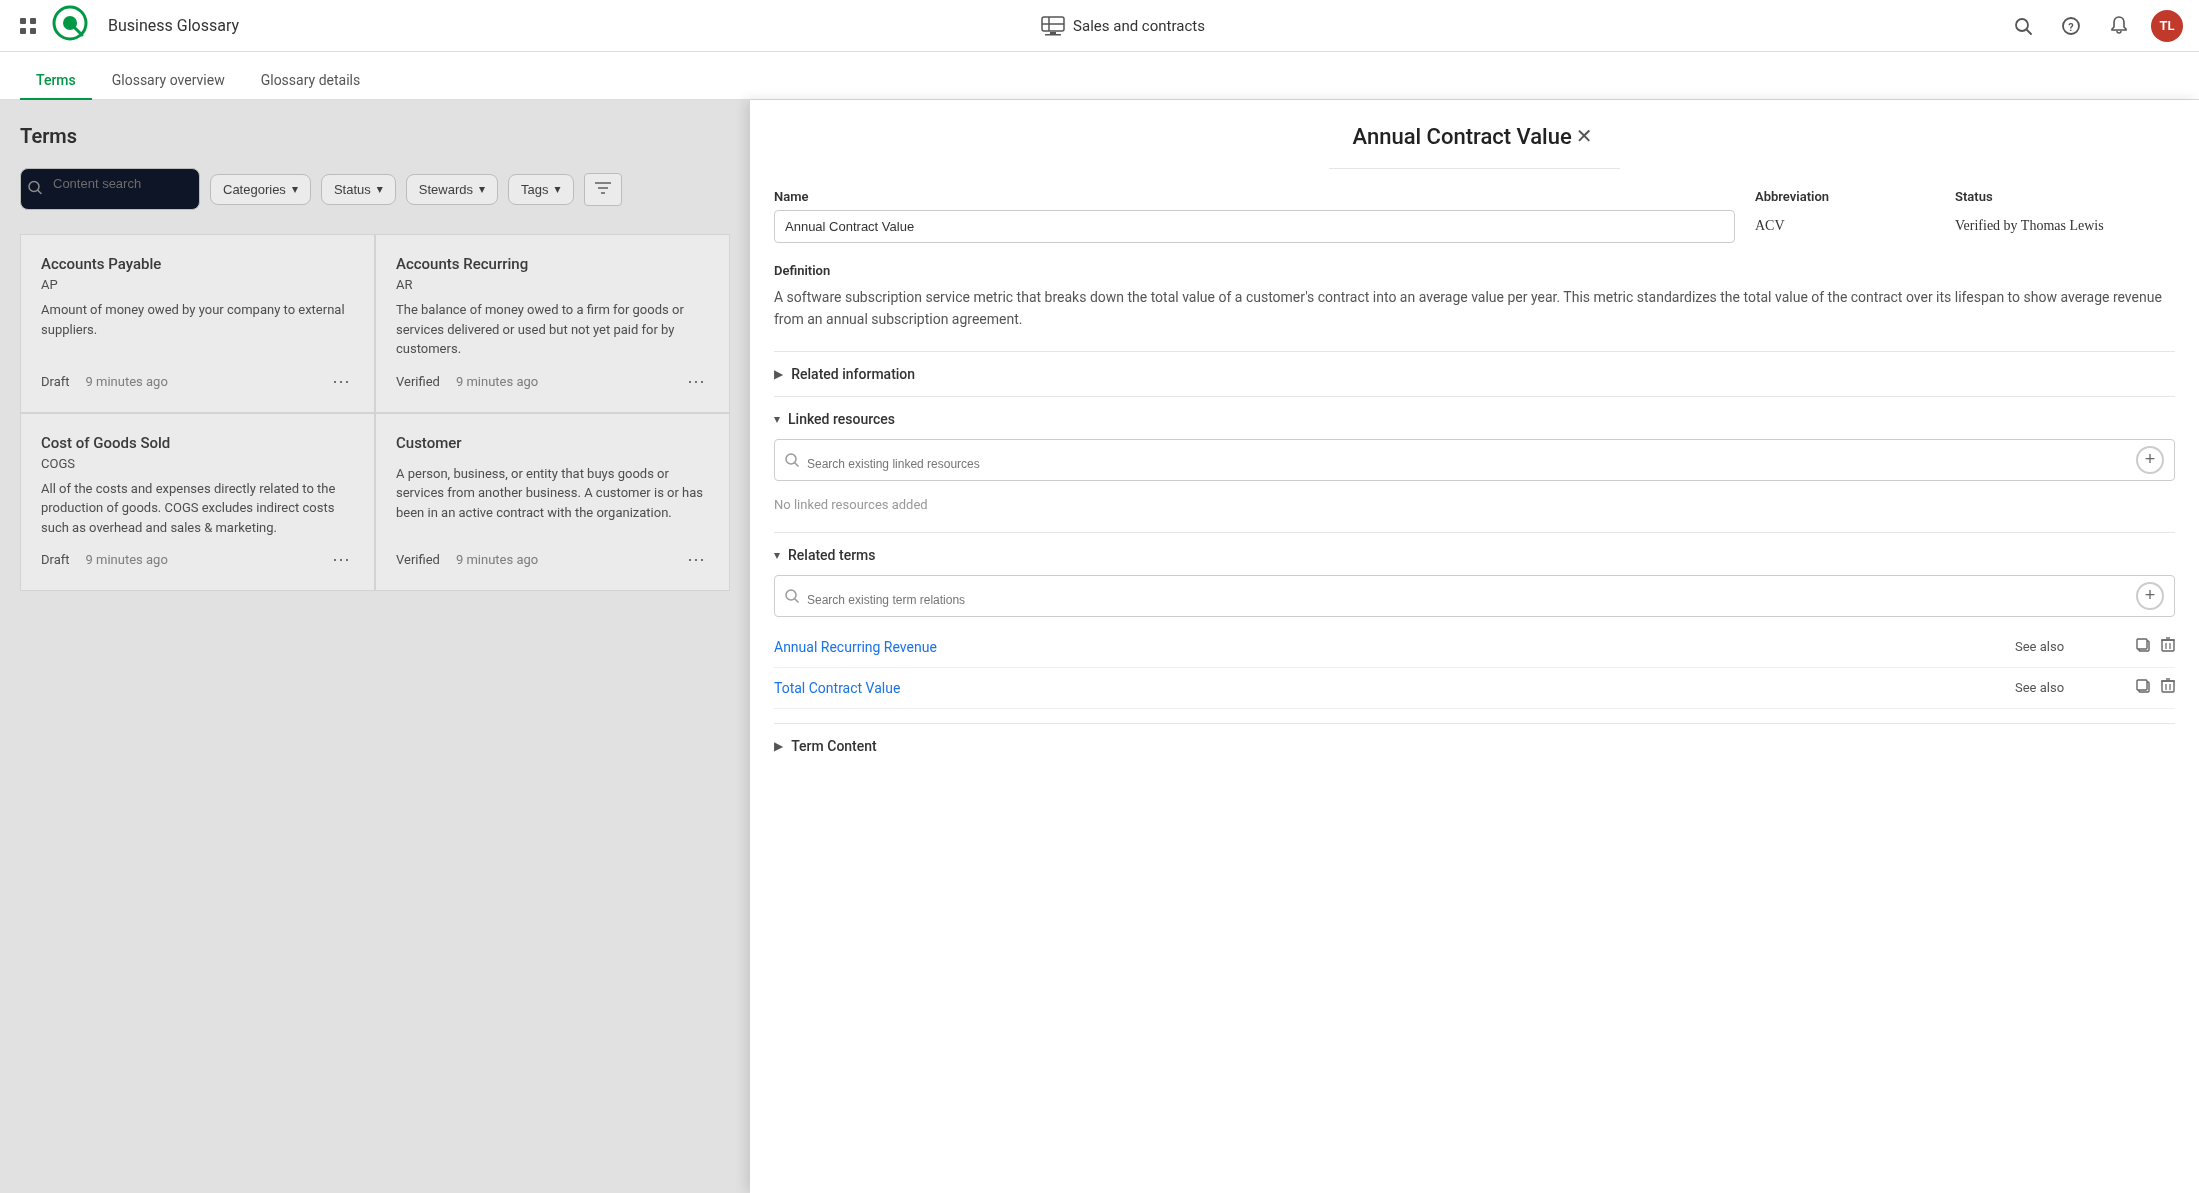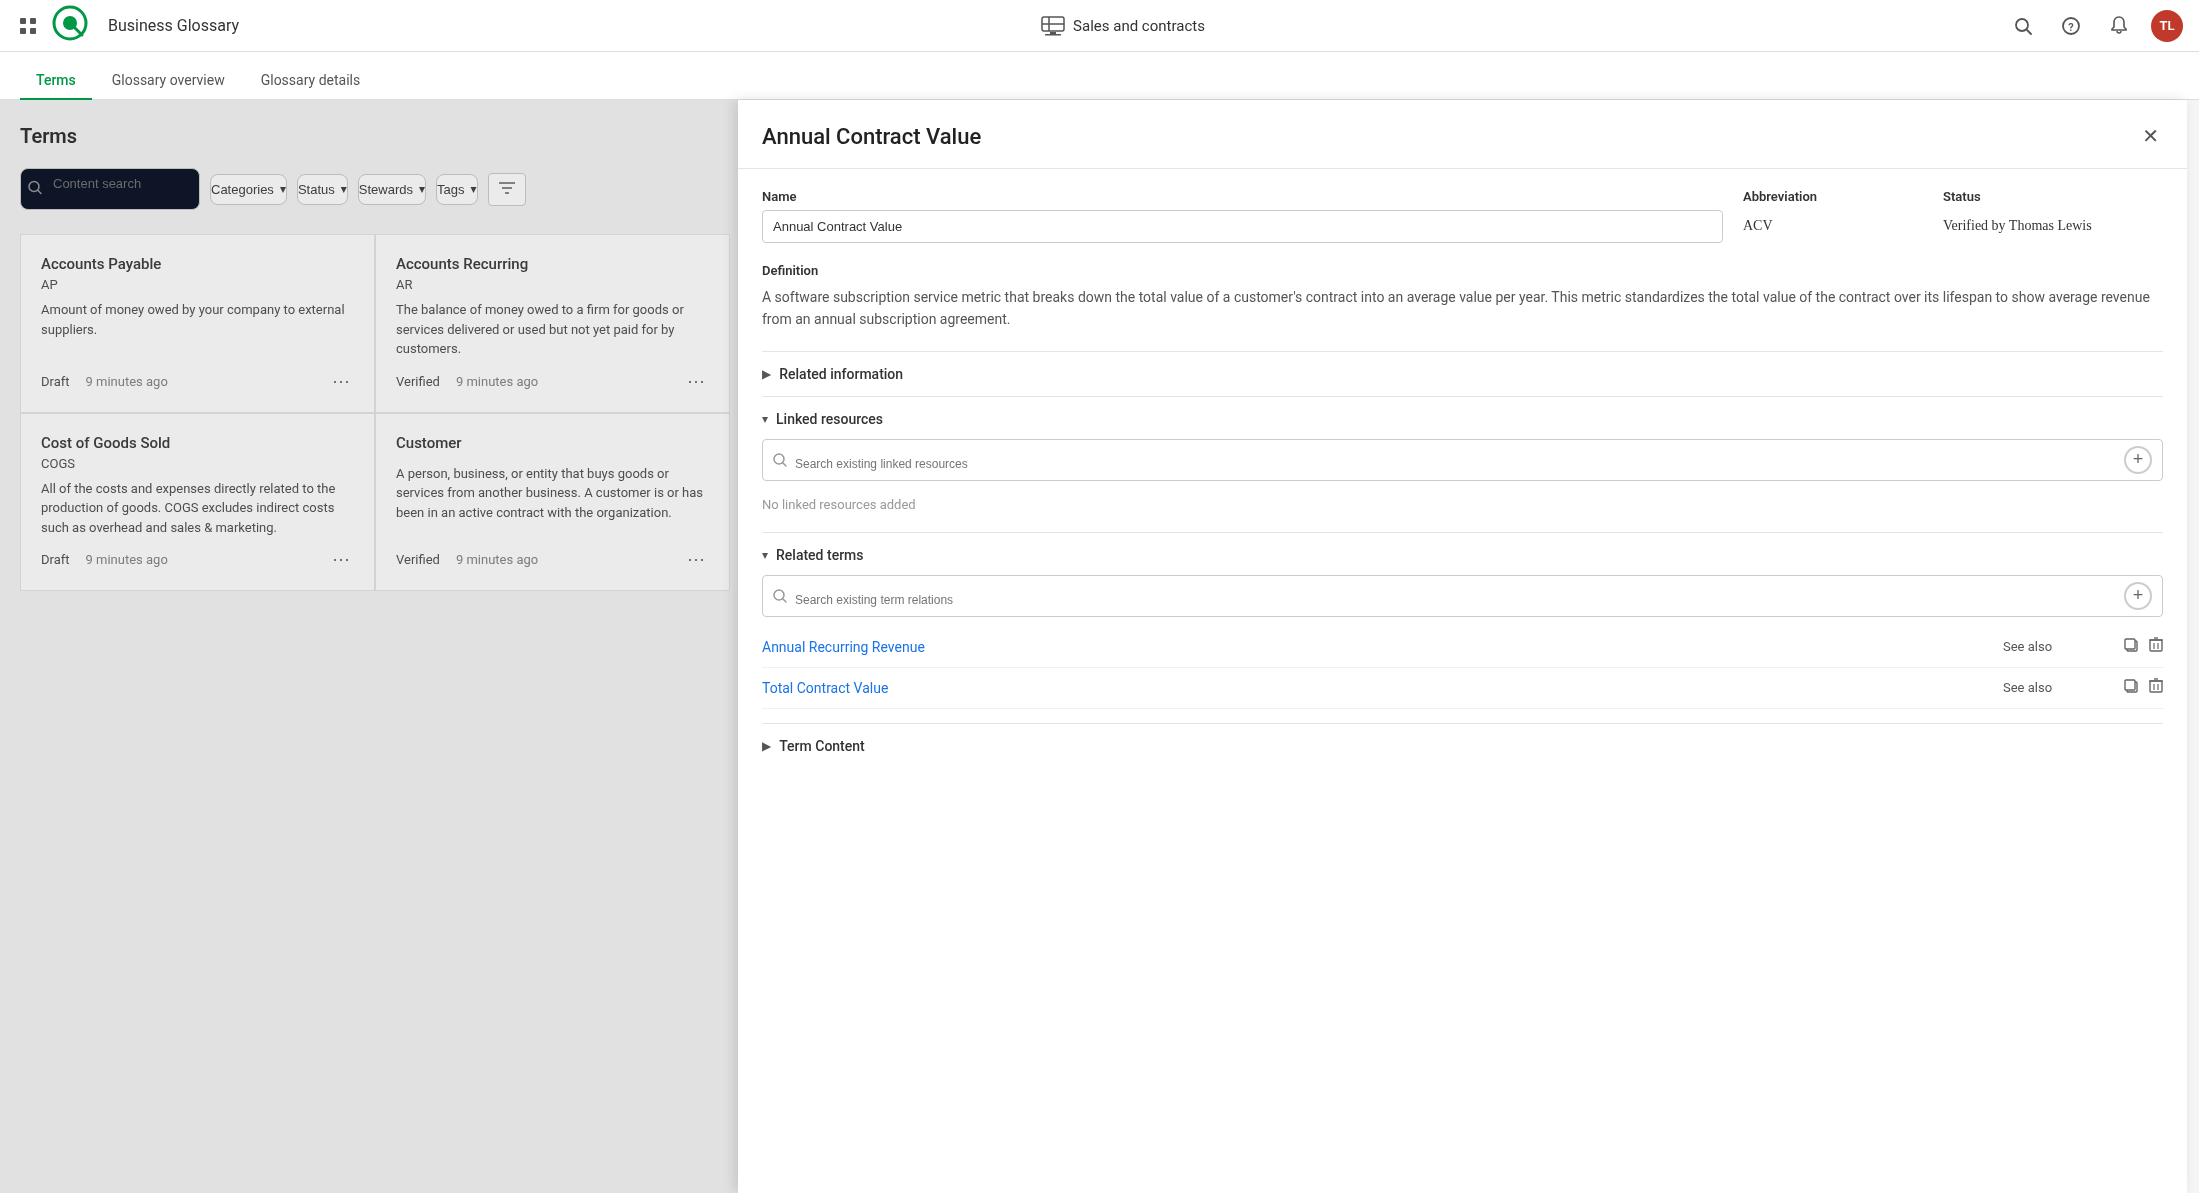--- a/index.html
+++ b/index.html
@@ -58,21 +58,21 @@
       border: 1px solid #ccc; border-radius: 8px;
       font-size: 13px; background: #0f172a; color: #999;
       outline: none;
     }
     .search-icon-sm {
       position: absolute; left: 8px; top: 50%; transform: translateY(-50%);
       color: #999; font-size: 14px;
     }
     .filter-btn {
       display: flex; align-items: center; gap: 6px;
-      padding: 7px 0; border: 1px solid #ccc; border-radius: 8px;
+      padding: 7px 12px; border: 1px solid #ccc; border-radius: 8px;
       background: #fff; cursor: pointer; font-size: 13px; color: #444;
     }
     .filter-btn-icon { font-size: 12px; }
     .filter-icon-btn {
       padding: 7px 10px; border: 1px solid #ccc; border-radius: 4px;
       background: #fff; cursor: pointer; color: #666;
     }
 
     
     .terms-grid {
@@ -89,26 +89,27 @@
     .term-footer { display: flex; align-items: center; justify-content: space-between; margin-top: 12px; }
     .term-status { font-size: 13px; }
     .term-status.draft { color: #555; }
     .term-status.verified { color: #555; }
     .term-time { font-size: 13px; color: #888; margin-left: 8px; }
     .term-footer-left { display: flex; align-items: center; gap: 8px; }
     .more-btn { background: none; border: none; cursor: pointer; color: #666; font-size: 18px; padding: 0 4px; }
 
     
     .modal-overlay {
-      position: absolute; right: 12px; top: 0;
+      position: absolute; right: 0; top: 0;
       width: calc(100% - 750px); height: 100%;
       background: #fff;
       display: flex; flex-direction: column;
       box-shadow: -4px 0 12px rgba(0,0,0,0.12);
       z-index: 10;
+      align-items: center;
     }
     .modal-header {
       display: flex; align-items: center; justify-content: space-between;
       padding: 20px 24px 16px;
       border-bottom: 1px solid #e5e5e5;
       flex-shrink: 0;
     }
     .modal-title { font-size: 22px; font-weight: 500; color: #222; }
     .modal-close { background: none; border: none; cursor: pointer; font-size: 20px; color: #555; padding: 4px; }
 

